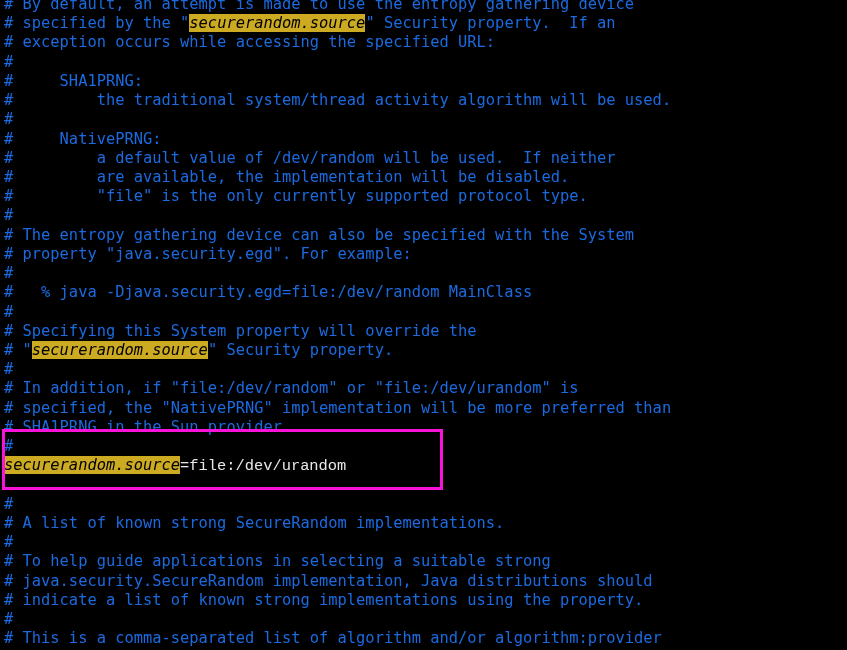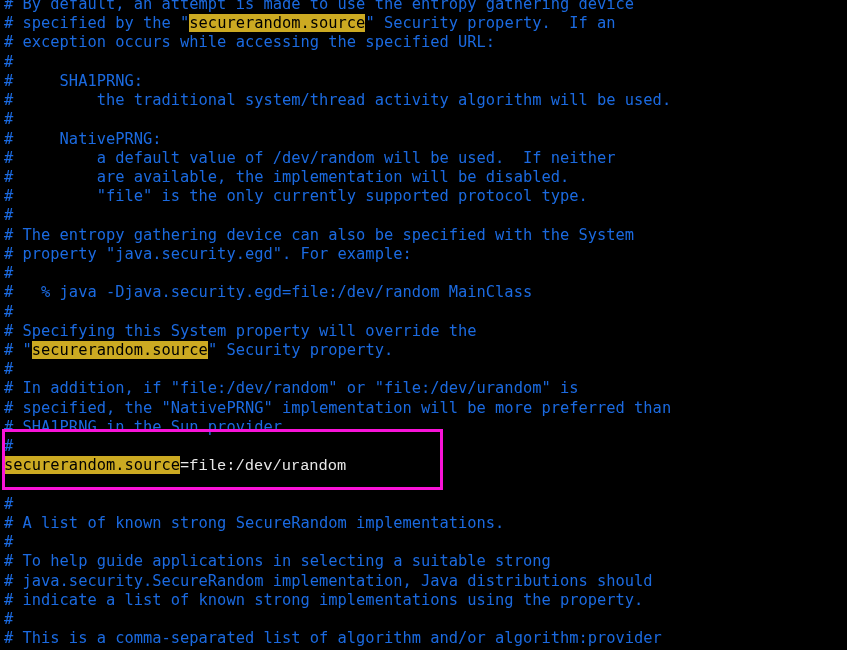--- a/index.html
+++ b/index.html
@@ -45,20 +45,21 @@
   
   .cmt { color: #1b6ae0; }
 
   
   .prop { color: #e8e8e8; font-family: Liberation Mono, monospace; }
 
   
   .hl {
     background: #ccaa22;
     color: #000000;
+    font-style: italic;
   }
 
   
   #annotation-box {
     position: absolute;
     left: 2px;
     top: 429px;
     width: 441px;
     height: 61px;
     border: 3px solid #f913d8;

